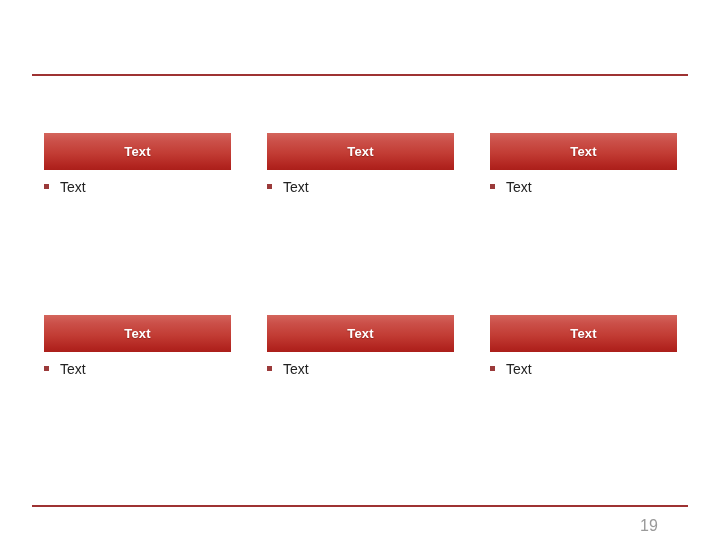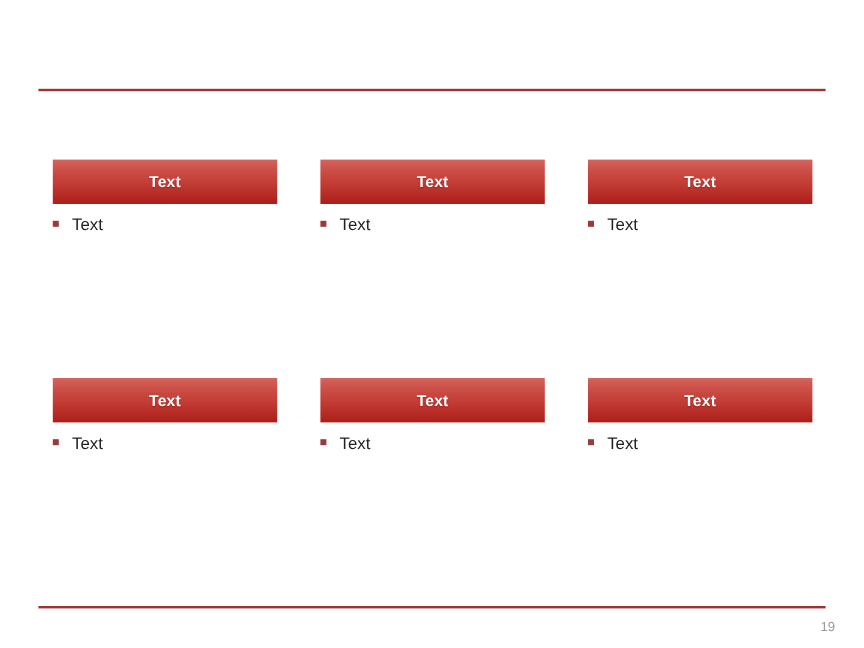--- a/index.html
+++ b/index.html
@@ -88,25 +88,25 @@
 
   .bullet-text {
     font-size: 14px;
     color: #222222;
     line-height: 1.1;
     white-space: nowrap;
   }
 
   .page-number {
     position: absolute;
-    left: 670px;
+    left: 640px;
     top: 517px;
     width: 26px;
-    text-align: right;
-    font-size: 11px;
+    text-align: left;
+    font-size: 16px;
     color: #9a9a9a;
   }
 </style>
 </head>
 <body>
 
 <div class="slide">
 
   <div class="rule rule-top"></div>
 

